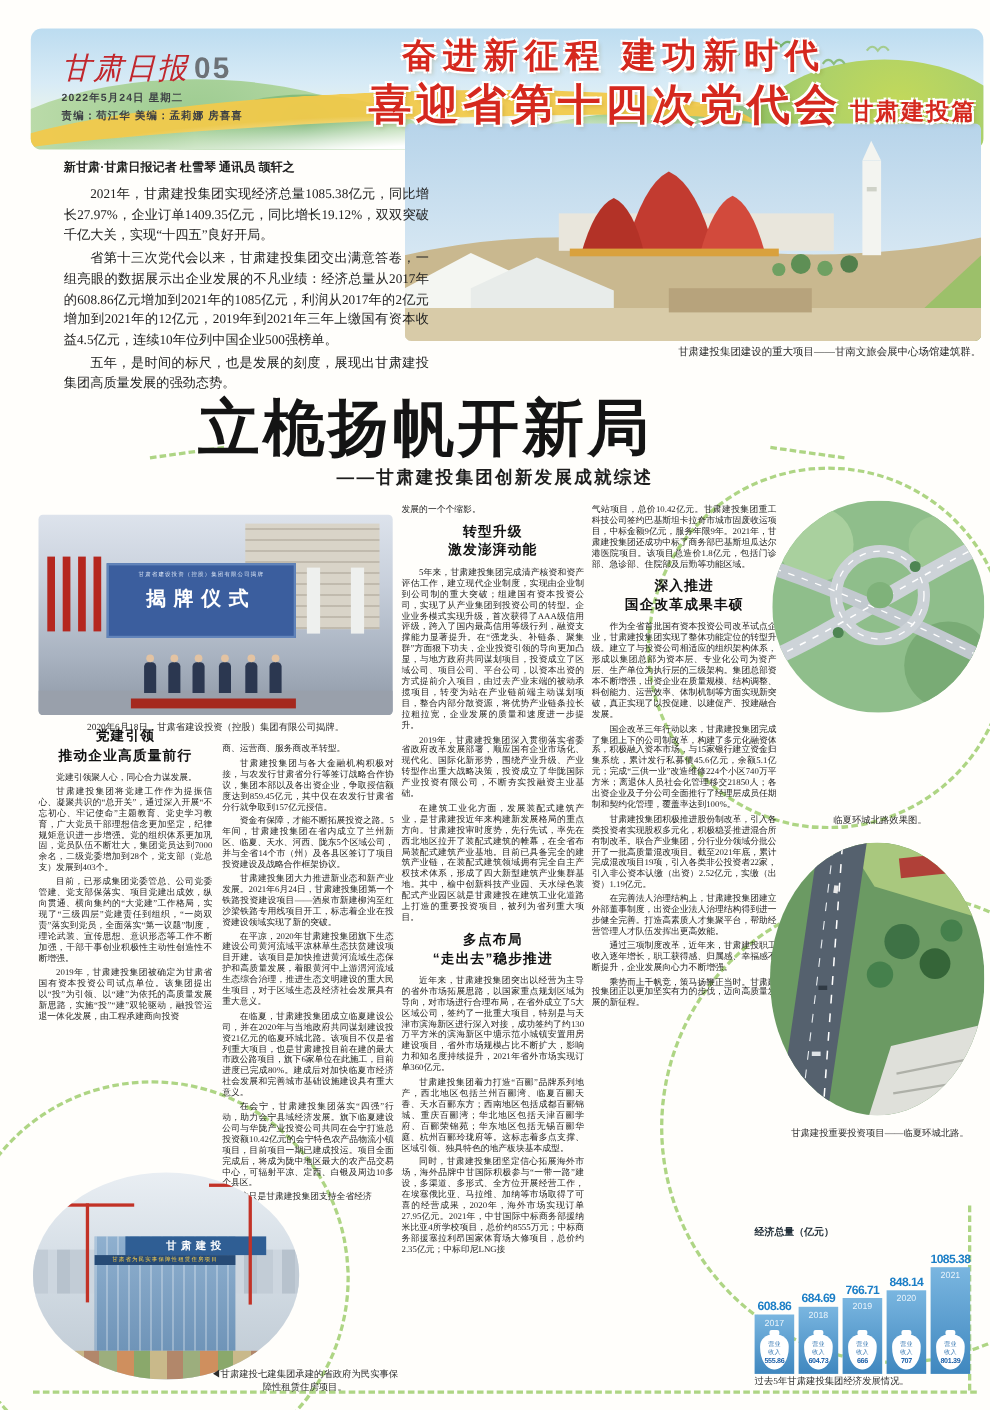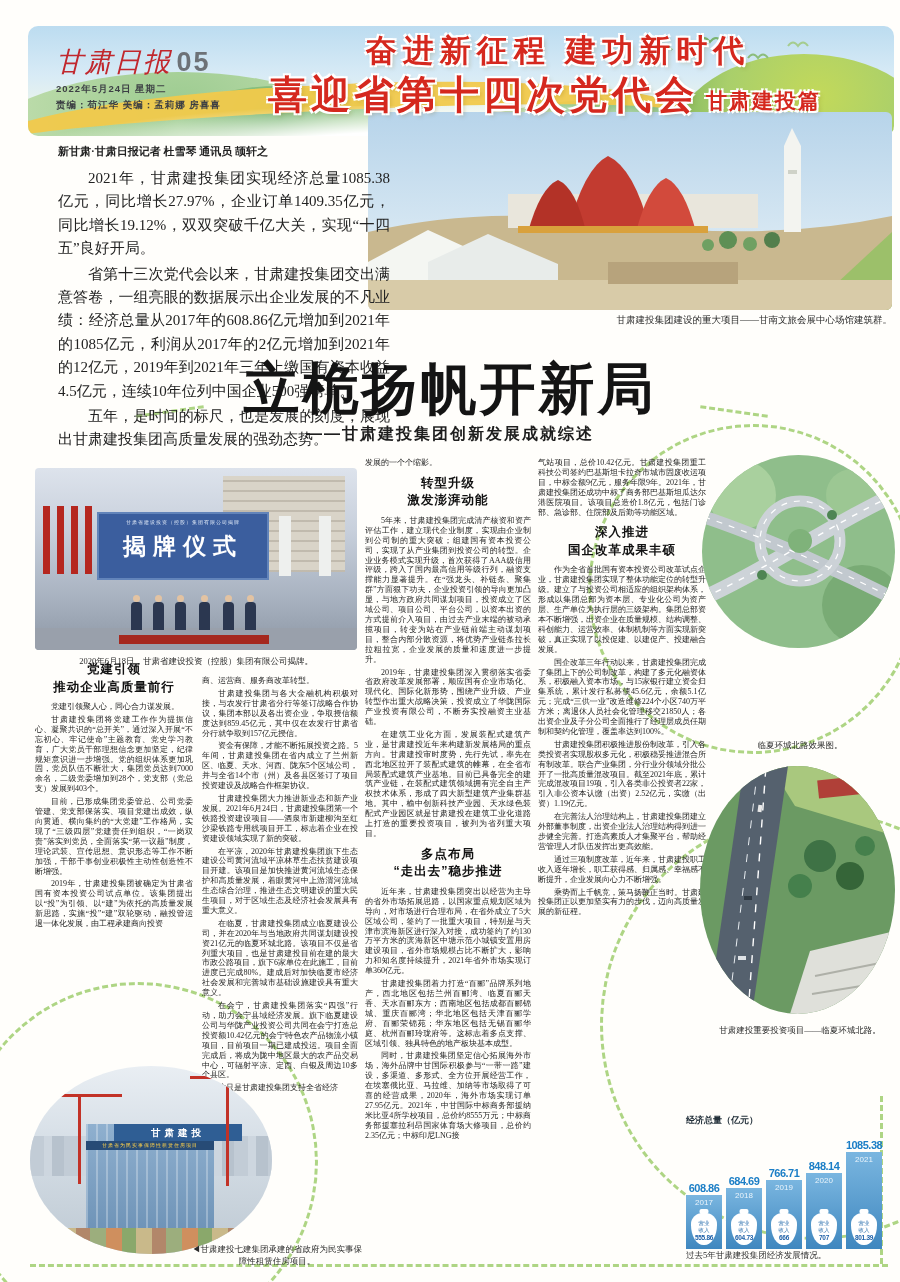--- a/index.html
+++ b/index.html
@@ -20,39 +20,39 @@
   .cloudband { position:absolute; left:0; bottom:-26px; width:100%; height:56px;
            background:radial-gradient(ellipse at 50% 100%,#ffffff 40%,rgba(255,255,255,0) 75%); }
   .masthead { position:absolute; left:28px; top:18px; z-index:3; }
   .paper-name { font-family:"DejaVu Serif",serif; font-weight:400; font-style:italic;
            font-size:27px; color:#c1272d; letter-spacing:2px; }
   .page-no { font-size:27px; font-weight:900; color:#6d7277; letter-spacing:2px; }
   .mast-line { font-size:9.5px; font-weight:bold; color:#3c3f44; margin-top:3px; letter-spacing:1px; }
   .slogan1 { position:absolute; left:250px; top:4px; width:560px; text-align:center; z-index:3;
            font-size:31px; font-weight:900; color:#d5281e; letter-spacing:6px;
            text-shadow:-2px -2px 0 #fff,2px -2px 0 #fff,-2px 2px 0 #fff,2px 2px 0 #fff,3px 3px 4px rgba(120,90,0,.25); }
-  .slogan2 { position:absolute; left:240px; top:42px; width:620px; text-align:left; z-index:3; white-space:nowrap;
+  .slogan2 { position:absolute; left:240px; top:42px; width:620px; text-align:right; z-index:3; white-space:nowrap;
            font-size:39px; font-weight:900; color:#d5281e; letter-spacing:4px;
            text-shadow:-2px -2px 0 #fff,2px -2px 0 #fff,-2px 2px 0 #fff,2px 2px 0 #fff,3px 3px 4px rgba(120,90,0,.25); }
   .slogan-suffix { font-size:21px; letter-spacing:2px; margin-left:8px; }
   .birds { position:absolute; left:610px; top:6px; z-index:2; }
 
   
   .top-photo { position:absolute; left:368px; top:112px; width:524px; height:198px; border-radius:6px; overflow:hidden; }
   .top-photo-caption { position:absolute; left:470px; top:314px; width:422px; text-align:right;
            font-family:"Liberation Serif",serif; font-size:9.5px; color:#2b2b2b; }
 
   
   .lead { position:absolute; left:58px; top:144px; width:332px; }
   .lead .byline { font-family:"Liberation Serif",serif; font-weight:bold; font-size:11px; color:#222; margin-bottom:8px; }
-  .lead p { font-family:"Liberation Serif",serif; font-size:15px; line-height:1.56; text-align:justify;
+  .lead p { font-family:"Liberation Serif",serif; font-size:12px; line-height:1.56; text-align:justify;
             text-indent:2em; color:#222; margin-bottom:2px; }
 
   
-  .headline { position:absolute; left:180px; top:352px; width:540px; text-align:center; z-index:2;
+  .headline { position:absolute; left:180px; top:352px; width:540px; text-align:left; z-index:2;
             font-size:56px; font-weight:900; color:#141414; letter-spacing:3px; font-family:"Liberation Sans",sans-serif; }
   .subheadline { position:absolute; left:180px; top:424px; width:540px; text-align:center; z-index:2;
             font-size:16px; font-weight:bold; color:#1e1e1e; letter-spacing:2px; }
 
   
   .col { position:absolute; z-index:2; }
   .col p { font-family:"Liberation Serif",serif; font-size:8px; line-height:1.24; text-align:justify;
            text-indent:2em; color:#242424; margin-bottom:3px; }
   .sec-title { text-align:center; font-weight:900; font-size:12.5px; line-height:1.4; color:#111;
            margin:7px 0 6px; letter-spacing:1px; }
@@ -63,21 +63,21 @@
 
   
   .ceremony { position:absolute; left:35px; top:468px; width:322px; height:182px; border-radius:4px; overflow:hidden;
            background:linear-gradient(180deg,#dde3ec 0%,#c7cfdb 35%,#a9b3c1 70%,#8d97a5 100%); z-index:2; }
   .cer-bldg { position:absolute; left:188px; top:8px; width:122px; height:96px; background:#d9d4c8;
            background-image:repeating-linear-gradient(0deg,rgba(120,110,95,.25) 0 2px,transparent 2px 10px); }
   .cer-banner { position:absolute; top:38px; width:7px; height:68px; background:#b5271f; }
   .cer-backdrop { position:absolute; left:62px; top:44px; width:172px; height:68px; background:#3b5e9e;
            border:2px solid #6284ba; text-align:center; }
   .cer-sub { font-size:5px; color:#dce6f5; margin-top:5px; letter-spacing:1px; }
-  .ceremony-title { font-size:23px; font-weight:900; color:#fff; letter-spacing:7px; margin-top:6px; }
+  .ceremony-title { font-size:18px; font-weight:900; color:#fff; letter-spacing:7px; margin-top:6px; }
   .cer-pillar { position:absolute; top:48px; width:12px; height:60px; background:#eef0ee; }
   .cer-floor { position:absolute; left:0; bottom:0; width:100%; height:22px; background:#99a0ab; }
   .cer-carpet { position:absolute; left:84px; bottom:6px; width:150px; height:9px; background:#a5281e; }
   .person { position:absolute; bottom:20px; width:11px; height:28px; background:#2b3750; border-radius:4px 4px 0 0; }
   .person::before { content:''; position:absolute; top:-7px; left:2px; width:7px; height:7px; border-radius:50%; background:#e3c3a2; }
   .ceremony-caption { position:absolute; left:35px; top:656px; width:322px; text-align:center; z-index:2;
            font-family:"Liberation Serif",serif; font-size:8.5px; color:#2b2b2b; }
 
   
   .crane-photo { position:absolute; left:30px; top:1066px; width:242px; height:188px; border-radius:50%;

